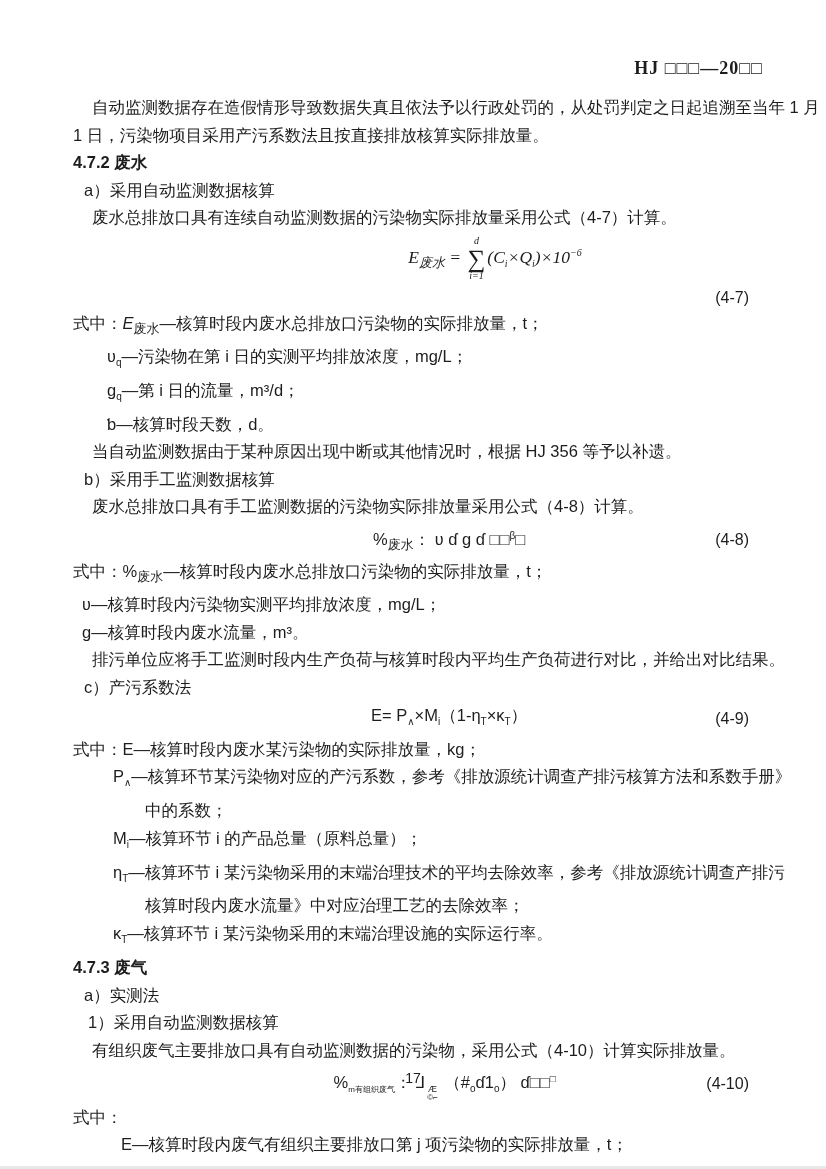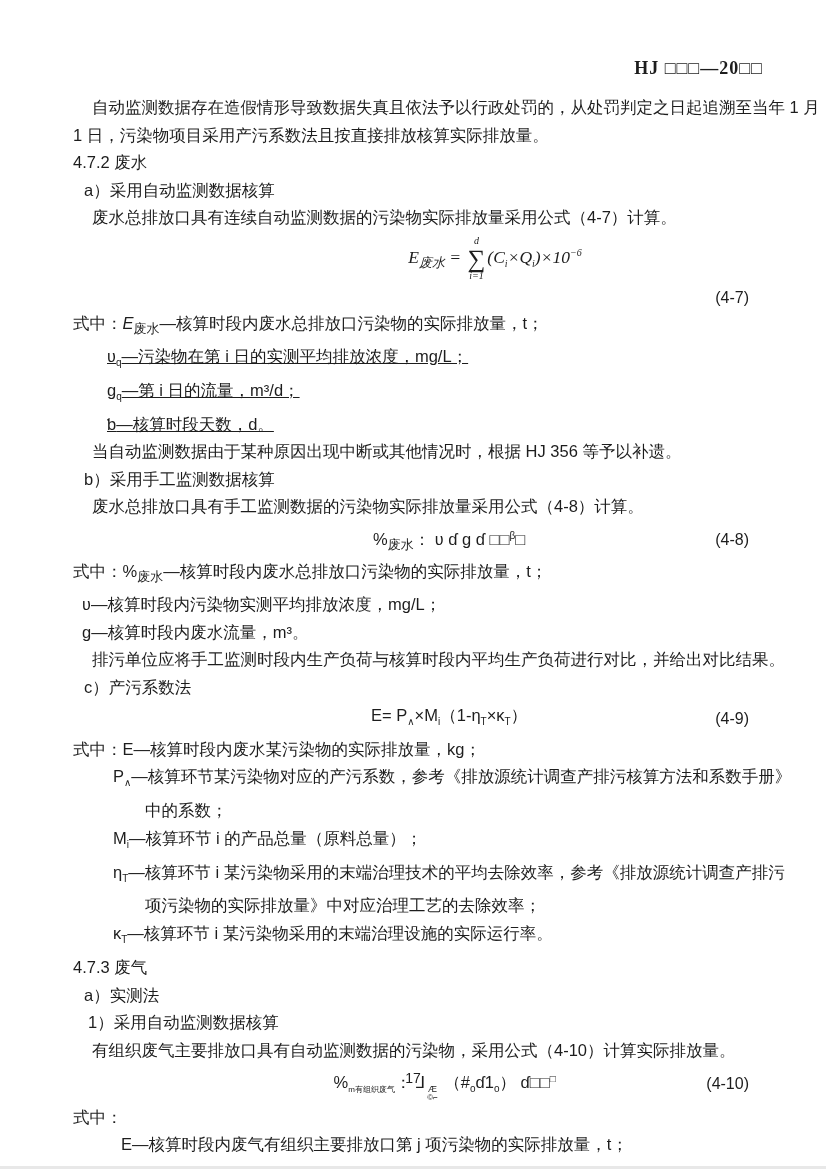--- a/index.html
+++ b/index.html
@@ -13,25 +13,25 @@
     font-size:16.5px;
     overflow:hidden;
   }
   .header{
     position:absolute;top:58px;right:63px;
     font-weight:bold;font-size:18px;letter-spacing:1px;
     font-family:"Liberation Serif","DejaVu Serif",serif;
   }
   .content{position:absolute;left:73px;top:94px;width:690px;}
   .ln{line-height:27.6px;margin:0;white-space:nowrap;}
-  .bold{font-weight:normal;}
+  .bold{font-weight:bold;}
   .indp{padding-left:19px;}   
   .inda{padding-left:11px;}   
   .ind1{padding-left:15px;}   
-  .indd1{padding-left:34px;text-decoration:underline;}  
+  .indd1{padding-left:34px;}  
   .indd2{padding-left:9px;}   
   .indd3{padding-left:40px;}  
   .indd4{padding-left:48px;}  
   .indc{padding-left:72px;}   
   sub{font-size:10px;}
   sup{font-size:10px;}
   .cjk-sub{font-size:13px;}
   .tiny-sub{font-size:8px;}
   
   .fwrap{position:relative;height:78px;}
@@ -107,21 +107,21 @@
     <div class="frow">
       <span class="fmid"><span class="shift"><span>E= P</span><sub>∧</sub><span>×M</span><sub>i</sub><span>（1-η</span><sub>T</sub><span>×κ</span><sub>T</sub><span>）</span></span></span>
       <span class="fnum">(4-9)</span>
     </div>
 
     <p class="ln">式中：E—核算时段内废水某污染物的实际排放量，kg；</p>
     <p class="ln indd3"><span>P</span><sub>∧</sub><span>—核算环节某污染物对应的产污系数，参考《排放源统计调查产排污核算方法和系数手册》</span></p>
     <p class="ln indc">中的系数；</p>
     <p class="ln indd3"><span>M</span><sub>i</sub><span>—核算环节 i 的产品总量（原料总量）；</span></p>
     <p class="ln indd3"><span>η</span><sub>T</sub><span>—核算环节 i 某污染物采用的末端治理技术的平均去除效率，参考《排放源统计调查产排污</span></p>
-    <p class="ln indc">项污染物的实际排放量》中对应治理工艺的去除效率；</p>
+    <p class="ln indc">核算时段内废水流量》中对应治理工艺的去除效率；</p>
     <p class="ln indd3"><span>κ</span><sub>T</sub><span>—核算环节 i 某污染物采用的末端治理设施的实际运行率。</span></p>
 
     <p class="ln bold">4.7.3 废气</p>
     <p class="ln inda">a）实测法</p>
     <p class="ln ind1">1）采用自动监测数据核算</p>
     <p class="ln indp">有组织废气主要排放口具有自动监测数据的污染物，采用公式（4-10）计算实际排放量。</p>
 
     <div class="frow">
       <span class="fmid"><span class="shift"><span>%</span><sub class="tiny-sub">m有组织废气</sub><span>： </span><span>⅃</span><span class="stack">
               <span class="stop">Æ</span>

